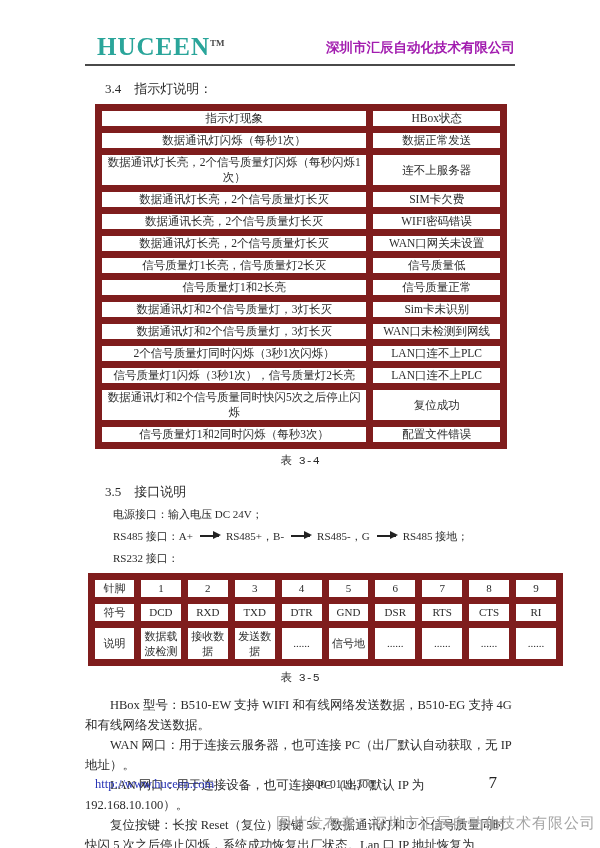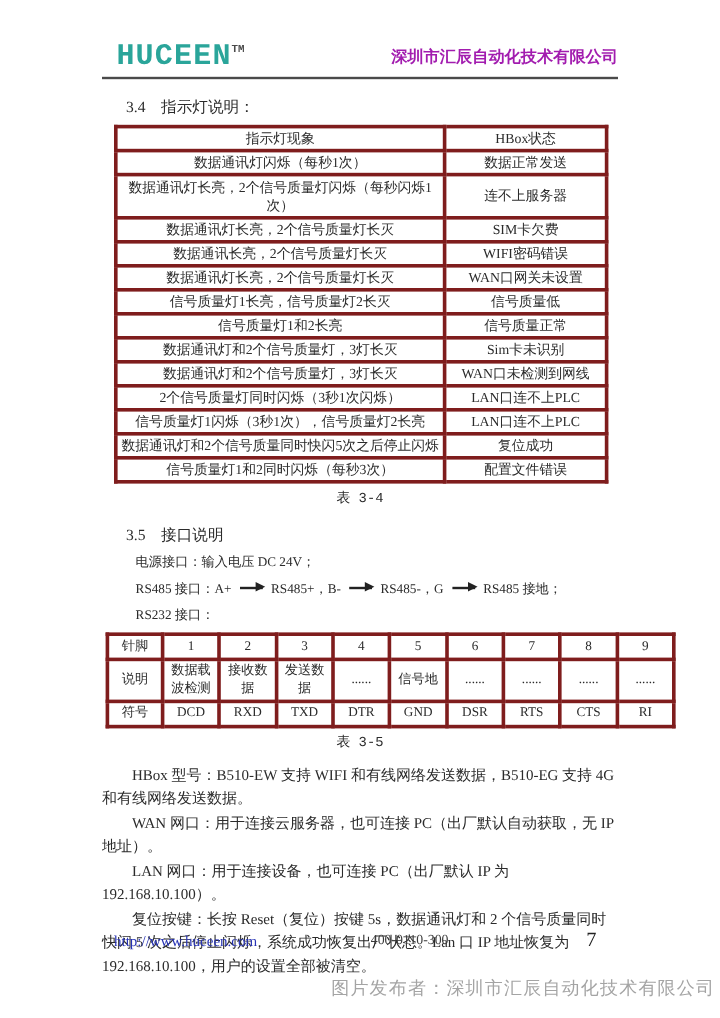--- a/index.html
+++ b/index.html
@@ -11,38 +11,38 @@
     font-family: "Liberation Serif", serif;
     color: #2b2b2b;
     overflow: hidden;
   }
   
   .header {
     position: absolute; left: 85px; right: 85px; top: 34px;
     display: flex; justify-content: space-between; align-items: flex-end;
   }
   .logo {
-    font-family: Liberation Mono, monospace;
+    font-family: Liberation Serif, serif;
     font-weight: bold; font-size: 25px; color: #2aa59a;
     letter-spacing: 1px; margin-left: 12px; line-height: 1; text-align: center;
   }
   .logo-tm { font-size: 9px; color: #4a4a4a; vertical-align: super; letter-spacing: 0; font-weight: bold; }
   .company {
     font-family: "Liberation Sans", sans-serif;
     font-weight: bold; font-size: 13.5px; color: #a21caf; padding-bottom: 2px;
   }
   .header-rule { position: absolute; left: 85px; right: 85px; top: 64px; height: 2px; background: #4a4a4a; }
 
   
   .content { position: absolute; left: 85px; top: 76px; width: 430px; }
 
   .sec-heading { font-size: 13px; margin: 4px 0 6px 20px; font-weight: normal; }
 
   table { border-collapse: collapse; table-layout: fixed; }
-  td { border: 3px solid #7f1d1d; text-align: center; vertical-align: middle; padding: 0 3px; }
+  td { border: 7px solid #7f1d1d; text-align: center; vertical-align: middle; padding: 0 3px; }
 
   .t34 { width: 412px; margin-left: 10px; height: 299px; font-size: 11.5px; }
   .t34 .c1 { width: 67%; }
   .t34 .c2 { width: 33%; }
 
   .caption { text-align: center; font-size: 11.5px; margin: 4px 0 0 0; font-family: Liberation Mono, monospace; }
 
   .h35 { margin-top: 15px; }
   .iface { margin: 0 0 7px 28px; font-size: 11px; }
 
@@ -167,43 +167,43 @@
         <td>2</td>
         <td>3</td>
         <td>4</td>
         <td>5</td>
         <td>6</td>
         <td>7</td>
         <td>8</td>
         <td>9</td>
       </tr>
       <tr>
-        <td class="lab">说明</td>
-        <td>数据载波检测</td>
-        <td>接收数据</td>
-        <td>发送数据</td>
-        <td>......</td>
-        <td>信号地</td>
-        <td>......</td>
-        <td>......</td>
-        <td>......</td>
-        <td>......</td>
-      </tr>
-      <tr>
         <td class="lab">符号</td>
         <td>DCD</td>
         <td>RXD</td>
         <td>TXD</td>
         <td>DTR</td>
         <td>GND</td>
         <td>DSR</td>
         <td>RTS</td>
         <td>CTS</td>
         <td>RI</td>
       </tr>
+      <tr>
+        <td class="lab">说明</td>
+        <td>数据载波检测</td>
+        <td>接收数据</td>
+        <td>发送数据</td>
+        <td>......</td>
+        <td>信号地</td>
+        <td>......</td>
+        <td>......</td>
+        <td>......</td>
+        <td>......</td>
+      </tr>
     </tbody>
       </table>
     <div class="caption">表 3-5</div>
 
     <div class="paras">
       <p class="para">HBox 型号：B510-EW 支持 WIFI 和有线网络发送数据，B510-EG 支持 4G 和有线网络发送数据。</p>
       <p class="para">WAN 网口：用于连接云服务器，也可连接 PC（出厂默认自动获取，无 IP 地址）。</p>
       <p class="para">LAN 网口：用于连接设备，也可连接 PC（出厂默认 IP 为 192.168.10.100）。</p>
       <p class="para">复位按键：长按 Reset（复位）按键 5s，数据通讯灯和 2 个信号质量同时快闪 5 次之后停止闪烁，系统成功恢复出厂状态。Lan 口 IP 地址恢复为 192.168.10.100，用户的设置全部被清空。</p>
     </div>

